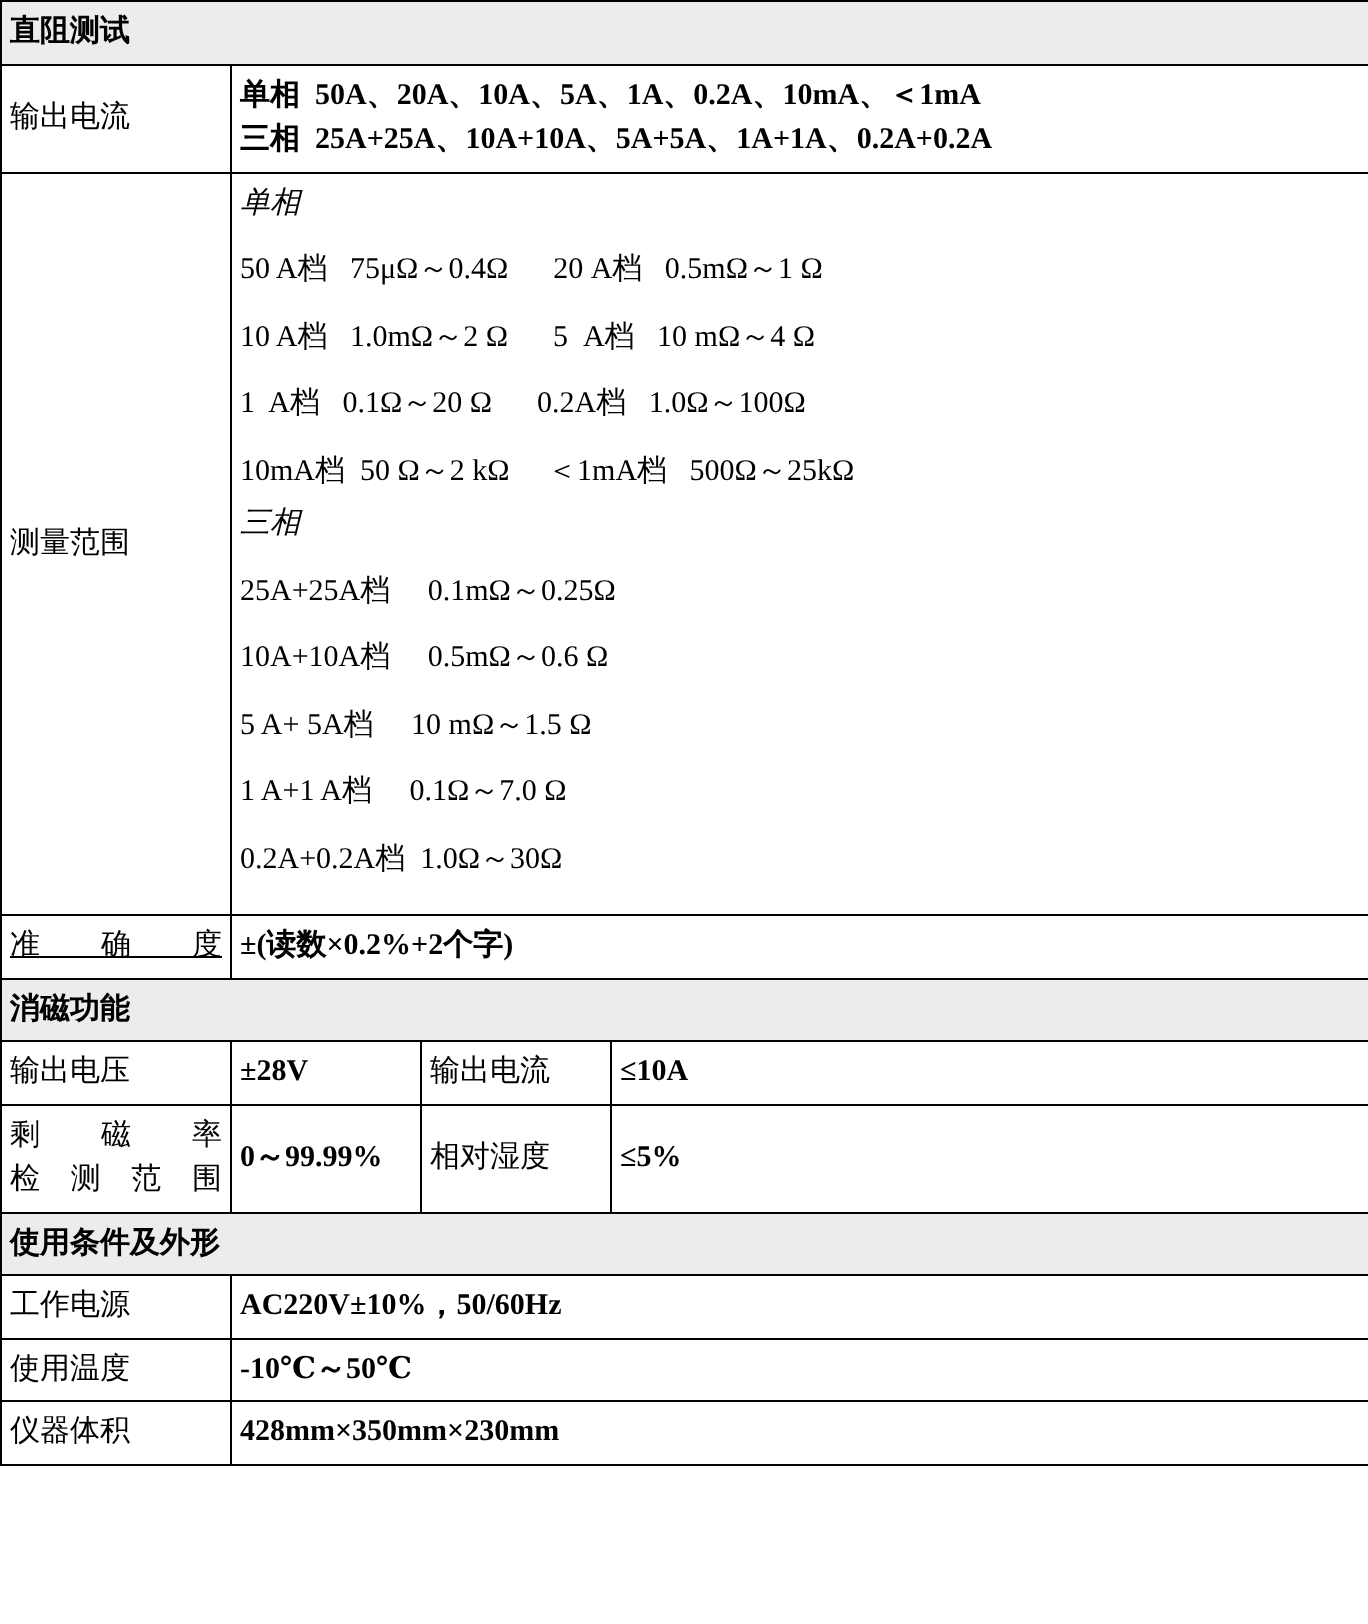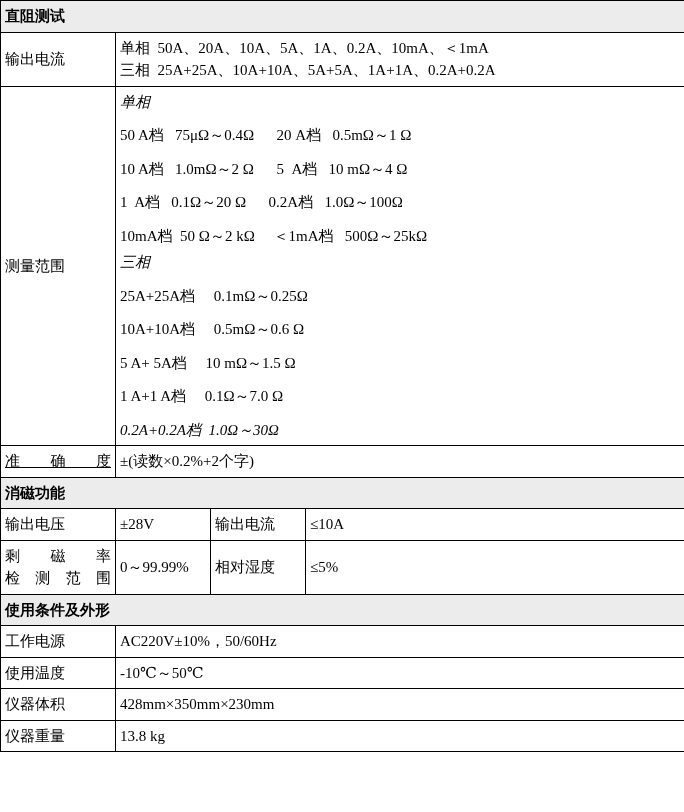--- a/index.html
+++ b/index.html
@@ -42,40 +42,40 @@
   .label-cell.justified {
     text-align: justify;
     text-align-last: justify;
     padding-left: 12px;
     padding-right: 12px;
     text-decoration: underline;
   }
   .value-cell {
     text-align: left;
     padding: 6px 6px 6px 8px;
+    font-weight: bold;
   }
   .value-cell .line {
     display: block;
     white-space: pre;
   }
   .range-cell {
     padding: 8px 6px 10px 8px;
     text-align: left;
   }
   .range-cell .line {
     display: block;
     white-space: pre;
     margin-bottom: 11px;
   }
   .range-cell .line.tight {
     margin-bottom: 4px;
   }
   .range-cell .line.last {
-    margin-bottom: 0;
-    font-style: italic;
+    margin-bottom: 12px;
   }
   .sub-head {
     display: block;
     white-space: pre;
     margin-bottom: 11px;
     font-style: italic;
   }
   .two-line-label {
     text-align: center;
     padding: 4px 8px;
@@ -169,19 +169,15 @@
       <td class="label-cell">使用温度</td>
       <td colspan="3" class="value-cell">-10℃～50℃</td>
     </tr>
 
 
     <tr>
       <td class="label-cell">仪器体积</td>
       <td colspan="3" class="value-cell">428mm×350mm×230mm</td>
     </tr>
 
-    <tr>
-      <td class="label-cell">仪器重量</td>
-      <td colspan="3" class="value-cell">13.8 kg</td>
-    </tr>
 
   </tbody>
 </table>
 
 </body></html>

